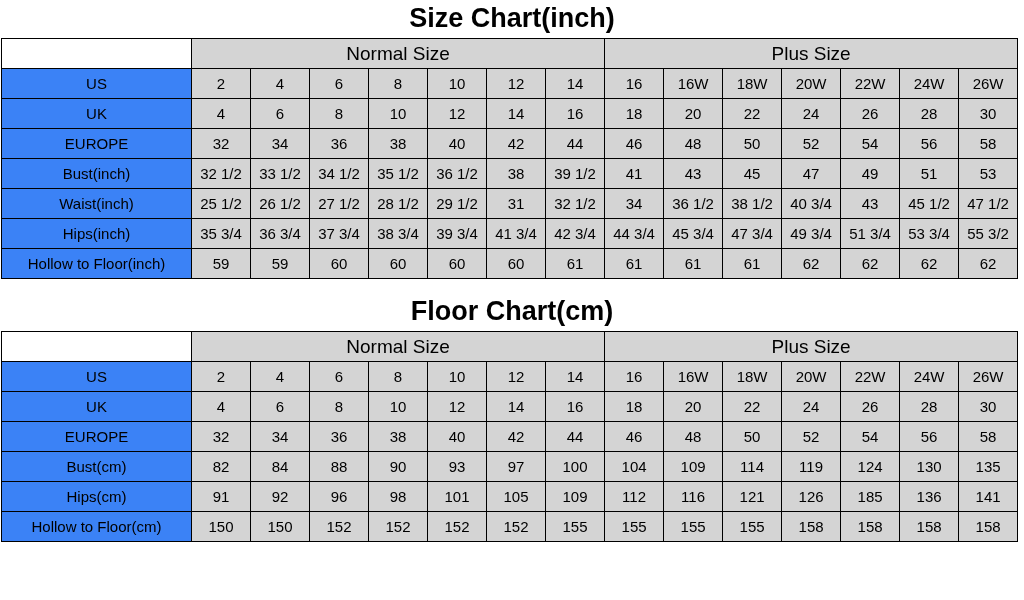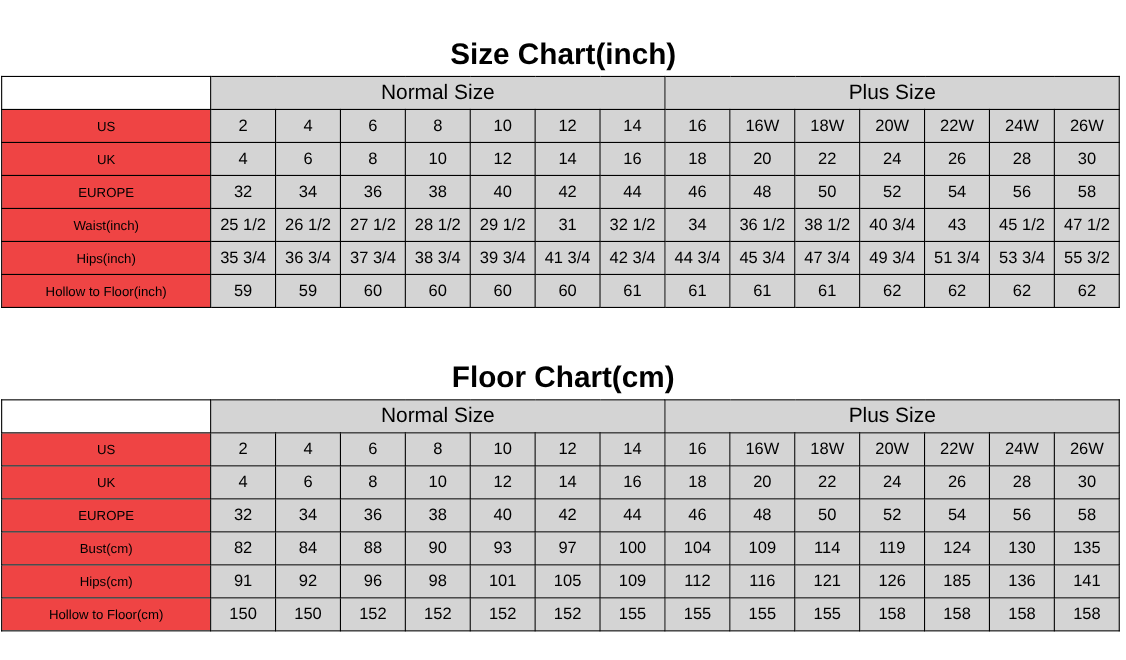--- a/index.html
+++ b/index.html
@@ -16,21 +16,20 @@
   }
   .page {
     width: 1024px;
     height: 600px;
     position: relative;
     background: #ffffff;
   }
   .chart-block {
     width: 1024px;
     box-sizing: border-box;
-    margin-top: 31px;
   }
   .chart-title {
     text-align: center;
     font-weight: bold;
     font-size: 27px;
     letter-spacing: 0px;
     line-height: 32px;
     padding: 2px 0 4px 0;
     font-family: "Liberation Sans", sans-serif;
   }
@@ -43,23 +42,23 @@
   }
   table.size-table td {
     border: 1px solid #000000;
     text-align: center;
     height: 29px;
     padding: 0 1px;
     overflow: hidden;
     white-space: nowrap;
   }
   td.rowlabel {
-    background: #ef4444;
+    background: #3b82f6;
     text-align: center;
-    font-size: 12px;
+    font-size: 15px;
   }
   td.datacell {
     background: #d4d4d4;
   }
   td.grouphdr {
     background: #d4d4d4;
     font-size: 19px;
     height: 32px;
   }
   td.corner {
@@ -134,20 +133,37 @@
           <td class="datacell">44</td>
           <td class="datacell">46</td>
           <td class="datacell">48</td>
           <td class="datacell">50</td>
           <td class="datacell">52</td>
           <td class="datacell">54</td>
           <td class="datacell">56</td>
           <td class="datacell">58</td>
         </tr>
         <tr>
+          <td class="rowlabel">Bust(inch)</td>
+          <td class="datacell">32 1/2</td>
+          <td class="datacell">33 1/2</td>
+          <td class="datacell">34 1/2</td>
+          <td class="datacell">35 1/2</td>
+          <td class="datacell">36 1/2</td>
+          <td class="datacell">38</td>
+          <td class="datacell">39 1/2</td>
+          <td class="datacell">41</td>
+          <td class="datacell">43</td>
+          <td class="datacell">45</td>
+          <td class="datacell">47</td>
+          <td class="datacell">49</td>
+          <td class="datacell">51</td>
+          <td class="datacell">53</td>
+        </tr>
+        <tr>
           <td class="rowlabel">Waist(inch)</td>
           <td class="datacell">25 1/2</td>
           <td class="datacell">26 1/2</td>
           <td class="datacell">27 1/2</td>
           <td class="datacell">28 1/2</td>
           <td class="datacell">29 1/2</td>
           <td class="datacell">31</td>
           <td class="datacell">32 1/2</td>
           <td class="datacell">34</td>
           <td class="datacell">36 1/2</td>

